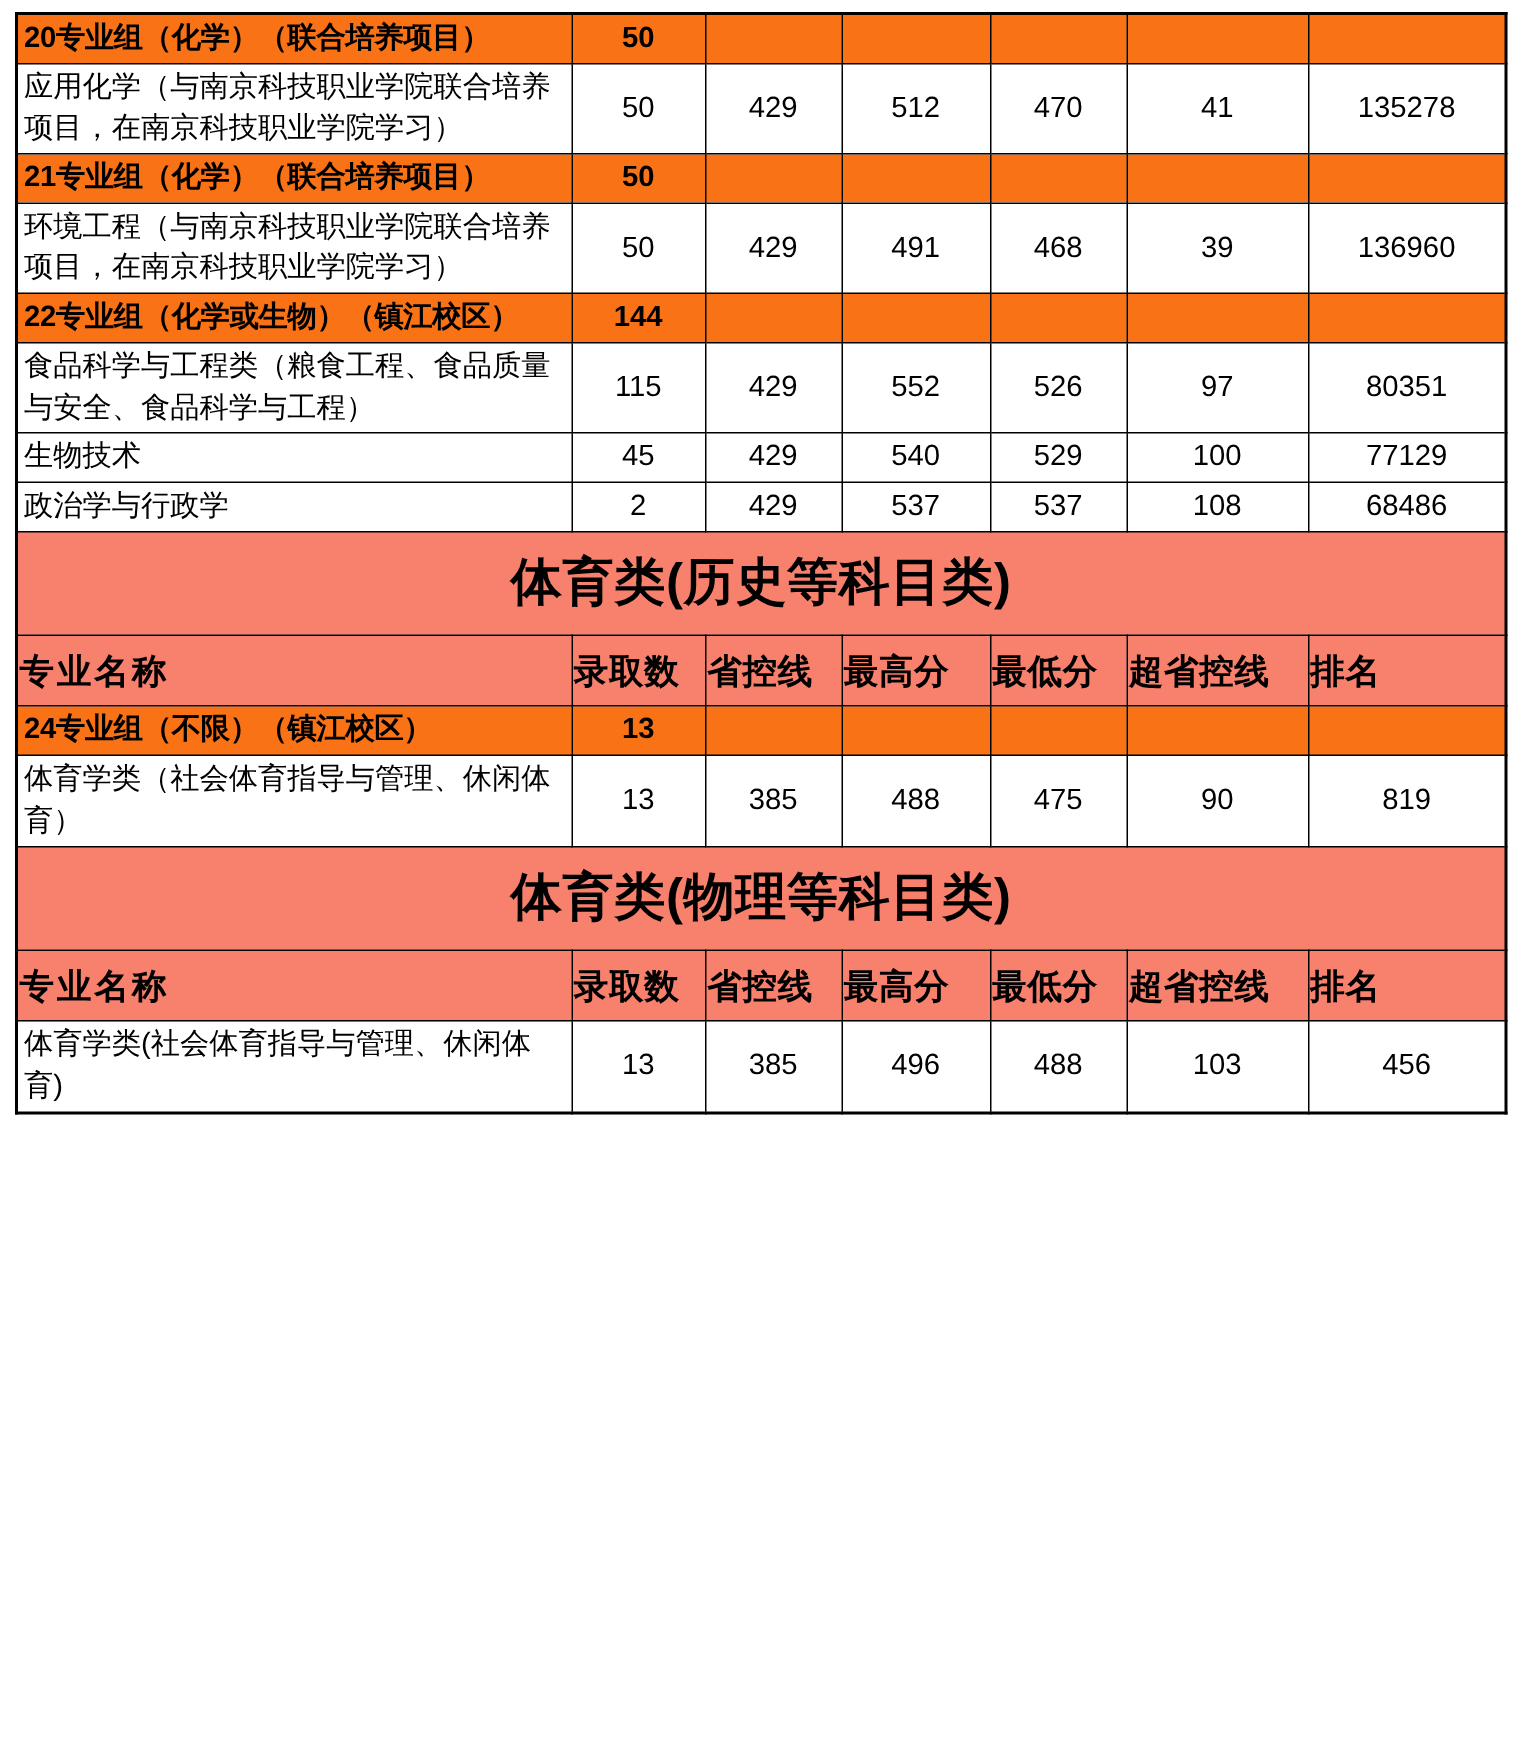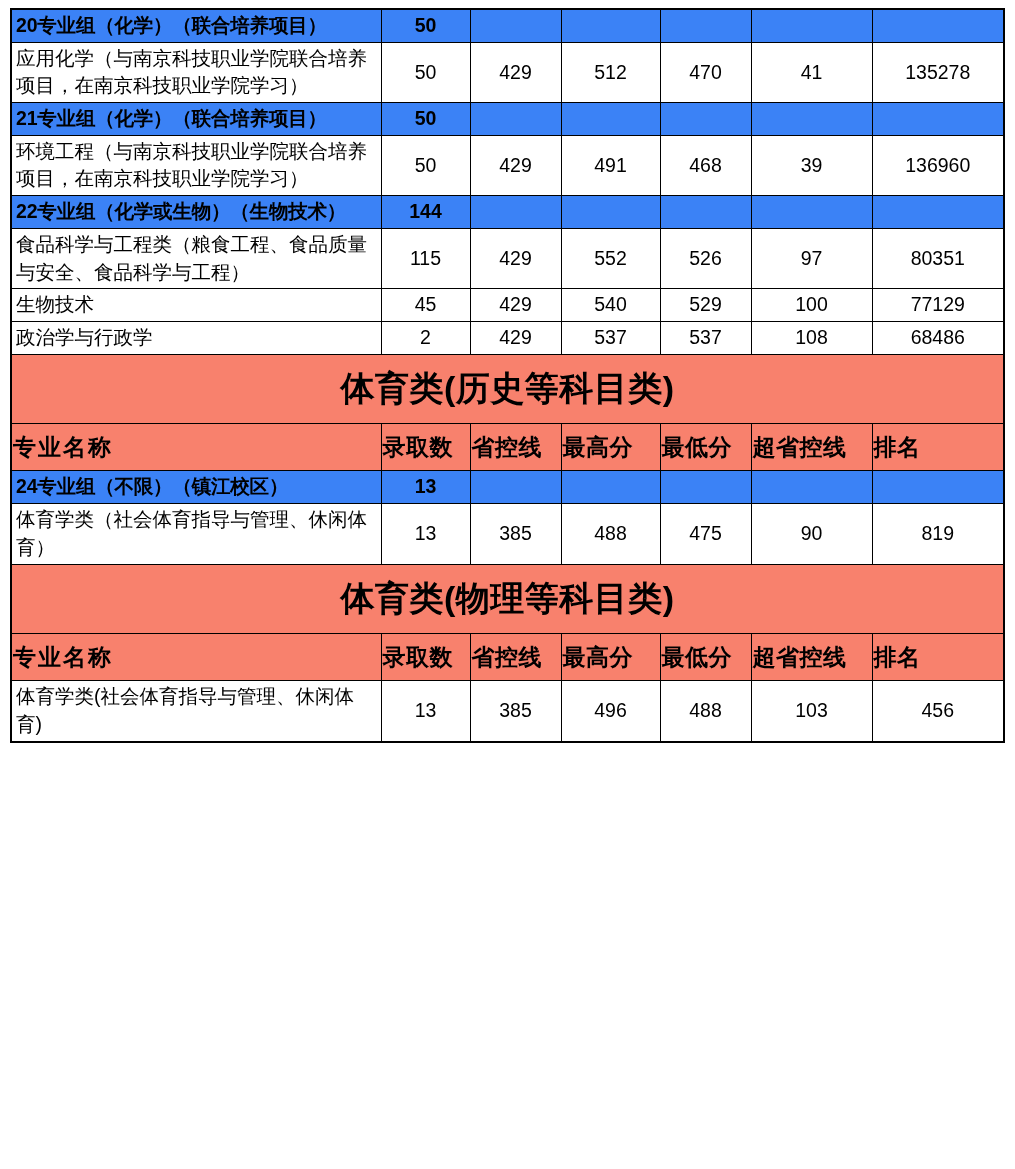--- a/index.html
+++ b/index.html
@@ -47,21 +47,21 @@
     text-align: left;
     padding-left: 7px;
     padding-right: 7px;
   }
   td.num {
     text-align: center;
     font-size: 21px;
   }
   
   tr.group td {
-    background: #3b82f6;
+    background: #f97316;
     font-weight: bold;
   }
   tr.group td.major {
     letter-spacing: -0.2px;
   }
   tr.group td.num {
     font-weight: bold;
   }
   
   tr.banner td {
@@ -128,21 +128,21 @@
         <tr class="data">
           <td class="major">环境工程（与南京科技职业学院联合培养项目，在南京科技职业学院学习）</td>
           <td class="num">50</td>
           <td class="num">429</td>
           <td class="num">491</td>
           <td class="num">468</td>
           <td class="num">39</td>
           <td class="num">136960</td>
         </tr>
         <tr class="group">
-          <td class="major">22专业组（化学或生物）（生物技术）</td>
+          <td class="major">22专业组（化学或生物）（镇江校区）</td>
           <td class="num">144</td>
           <td class="num"></td>
           <td class="num"></td>
           <td class="num"></td>
           <td class="num"></td>
           <td class="num"></td>
         </tr>
         <tr class="data">
           <td class="major">食品科学与工程类（粮食工程、食品质量与安全、食品科学与工程）</td>
           <td class="num">115</td>

